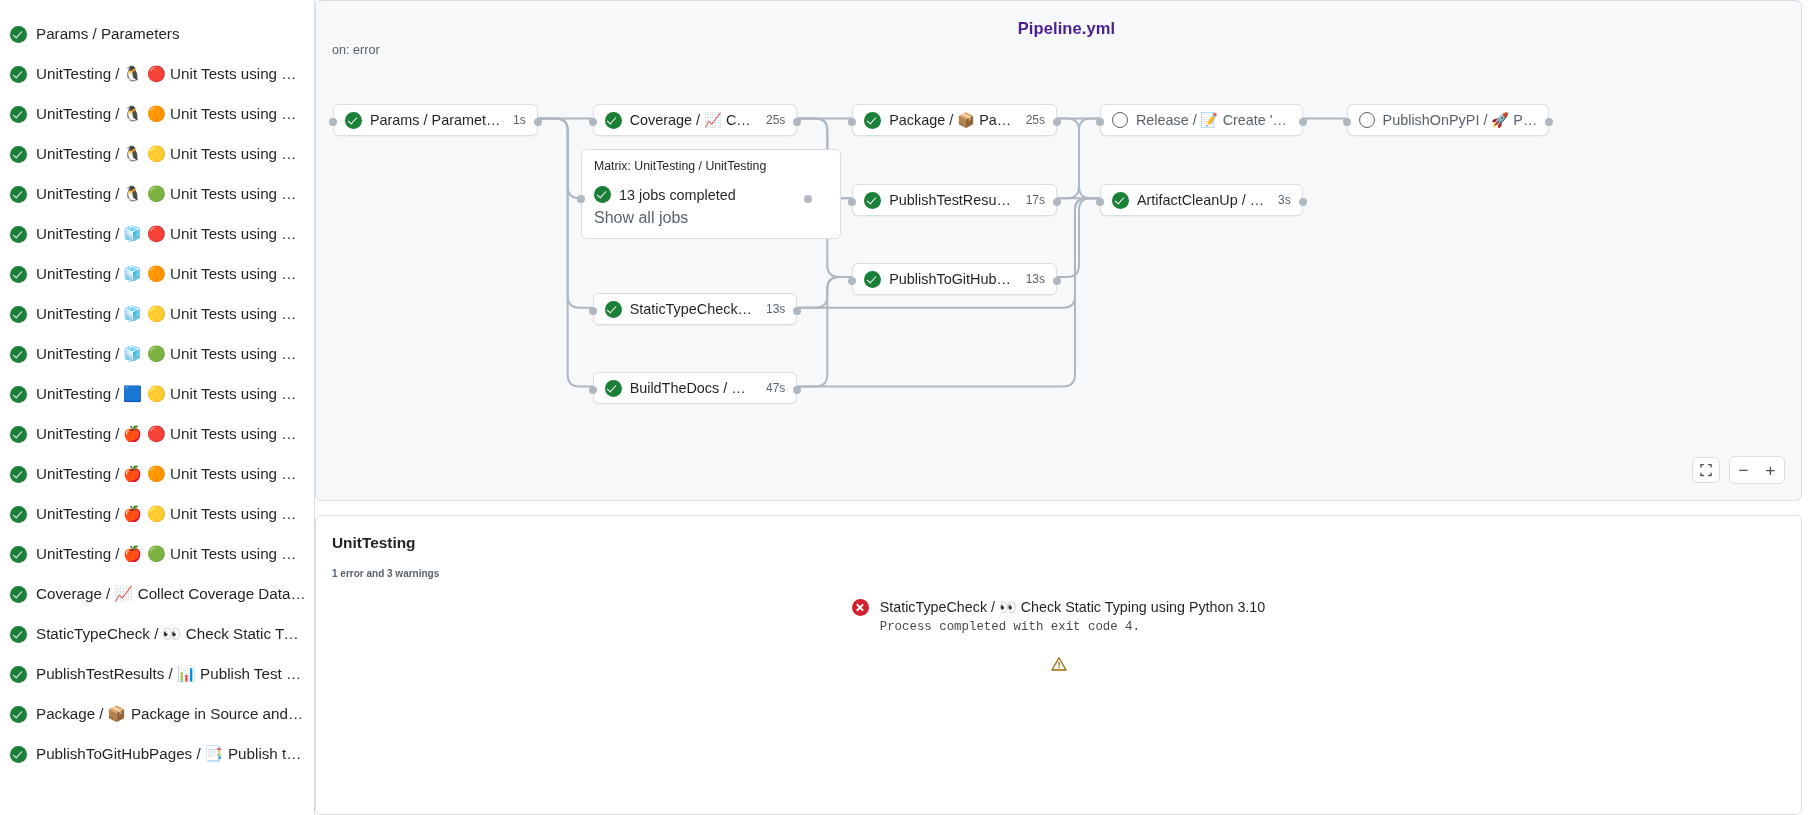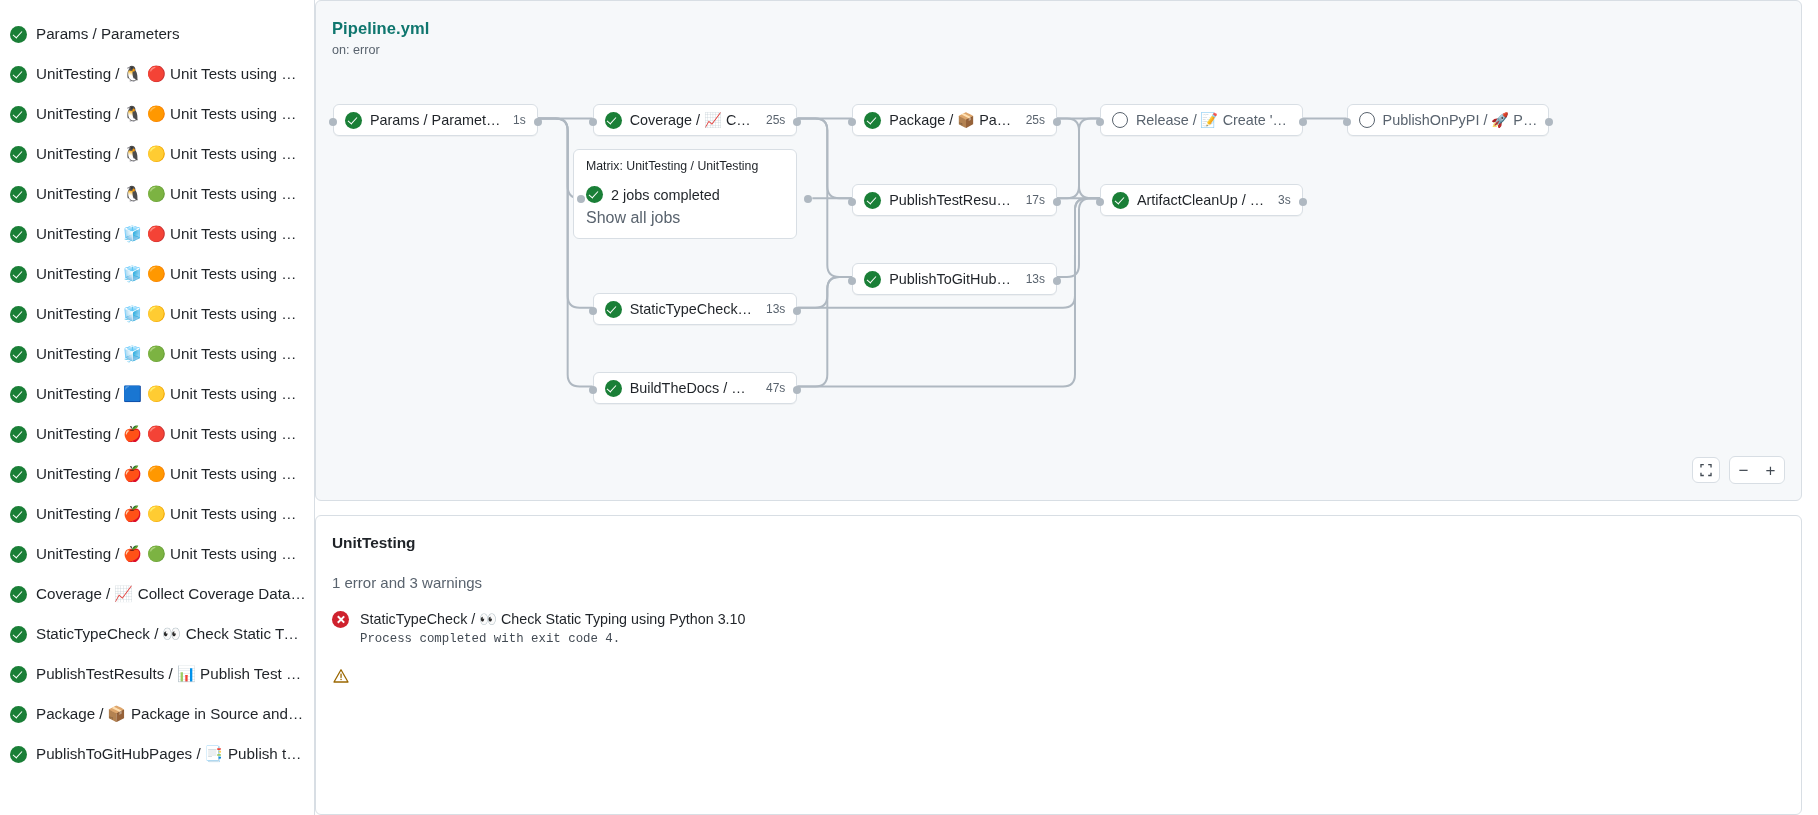--- a/index.html
+++ b/index.html
@@ -88,23 +88,24 @@
     overflow: hidden;
   }
   .graph-head {
     padding: 16px 0 0 16px;
     position: relative;
     z-index: 5;
   }
   .graph-title {
     font-size: 16.5px;
     font-weight: bold;
-    color: #0f766e;
+    color: #4c1d95;
     line-height: 22px;
     letter-spacing: .1px;
+    text-align: center;
   }
   .graph-sub {
     font-size: 12.6px;
     color: #59636e;
     margin-top: 3px;
     line-height: 17px;
   }
 
   
   .canvas {
@@ -247,28 +248,30 @@
     flex: 1 1 auto;
     overflow: hidden;
   }
   .ann-title {
     font-size: 15.4px;
     font-weight: bold;
     color: #1f2328;
     line-height: 21px;
   }
   .ann-sub {
-    font-size: 15px;
+    font-size: 10px;
     color: #59636e;
-    margin-top: 21px;
+    margin-top: 15px;
+    font-weight: bold;
   }
   .ann-item {
     display: flex;
     gap: 11px;
     margin-top: 19px;
+    justify-content: center;
   }
   .ann-body { min-width: 0; }
   .ann-head {
     font-size: 14.3px;
     color: #1f2328;
     line-height: 19px;
     white-space: nowrap;
   }
   .ann-det {
     font-size: 12.4px;
@@ -507,25 +510,25 @@
               <span class="ck"></span>
               <span class="label">BuildTheDocs / 📓 Run Buil…</span>
               <span class="dur">47s</span>
             </div>
             <div class="dot" style="left: 18.3591%; top: 385px;"></div>
             <div class="dot" style="left: 32.1453%; top: 385px;"></div>
             <div class="dot" style="left: 17.5521%; top: 194px;"></div>
             <div class="dot" style="left: 32.885%; top: 194px;"></div>
           </div>
 
-        <div class="matrix-box" style="left:257px; top:148px; width:224px;">
+        <div class="matrix-box" style="left:265px; top:148px; width:260px;">
           <div class="matrix-title">Matrix: UnitTesting / UnitTesting</div>
           <div class="matrix-row">
             <span class="ck"></span>
-            <span>2 jobs completed</span>
+            <span>13 jobs completed</span>
           </div>
           <div class="matrix-link">Show all jobs</div>
         </div>
 
         <div class="zoom-ctrls">
           <div class="zbtn">
             <svg width="14" height="14" viewBox="0 0 16 16" aria-hidden="true">
               <path fill="currentColor" d="M1.5 1h4v1.5H3v2.5H1.5V1zm9 0h4v4H13V2.5h-2.5V1zM1.5 11H3v2.5h2.5V15h-4v-4zm11.5 0h1.5v4h-4v-1.5H13V11z"></path>
             </svg>
           </div>

